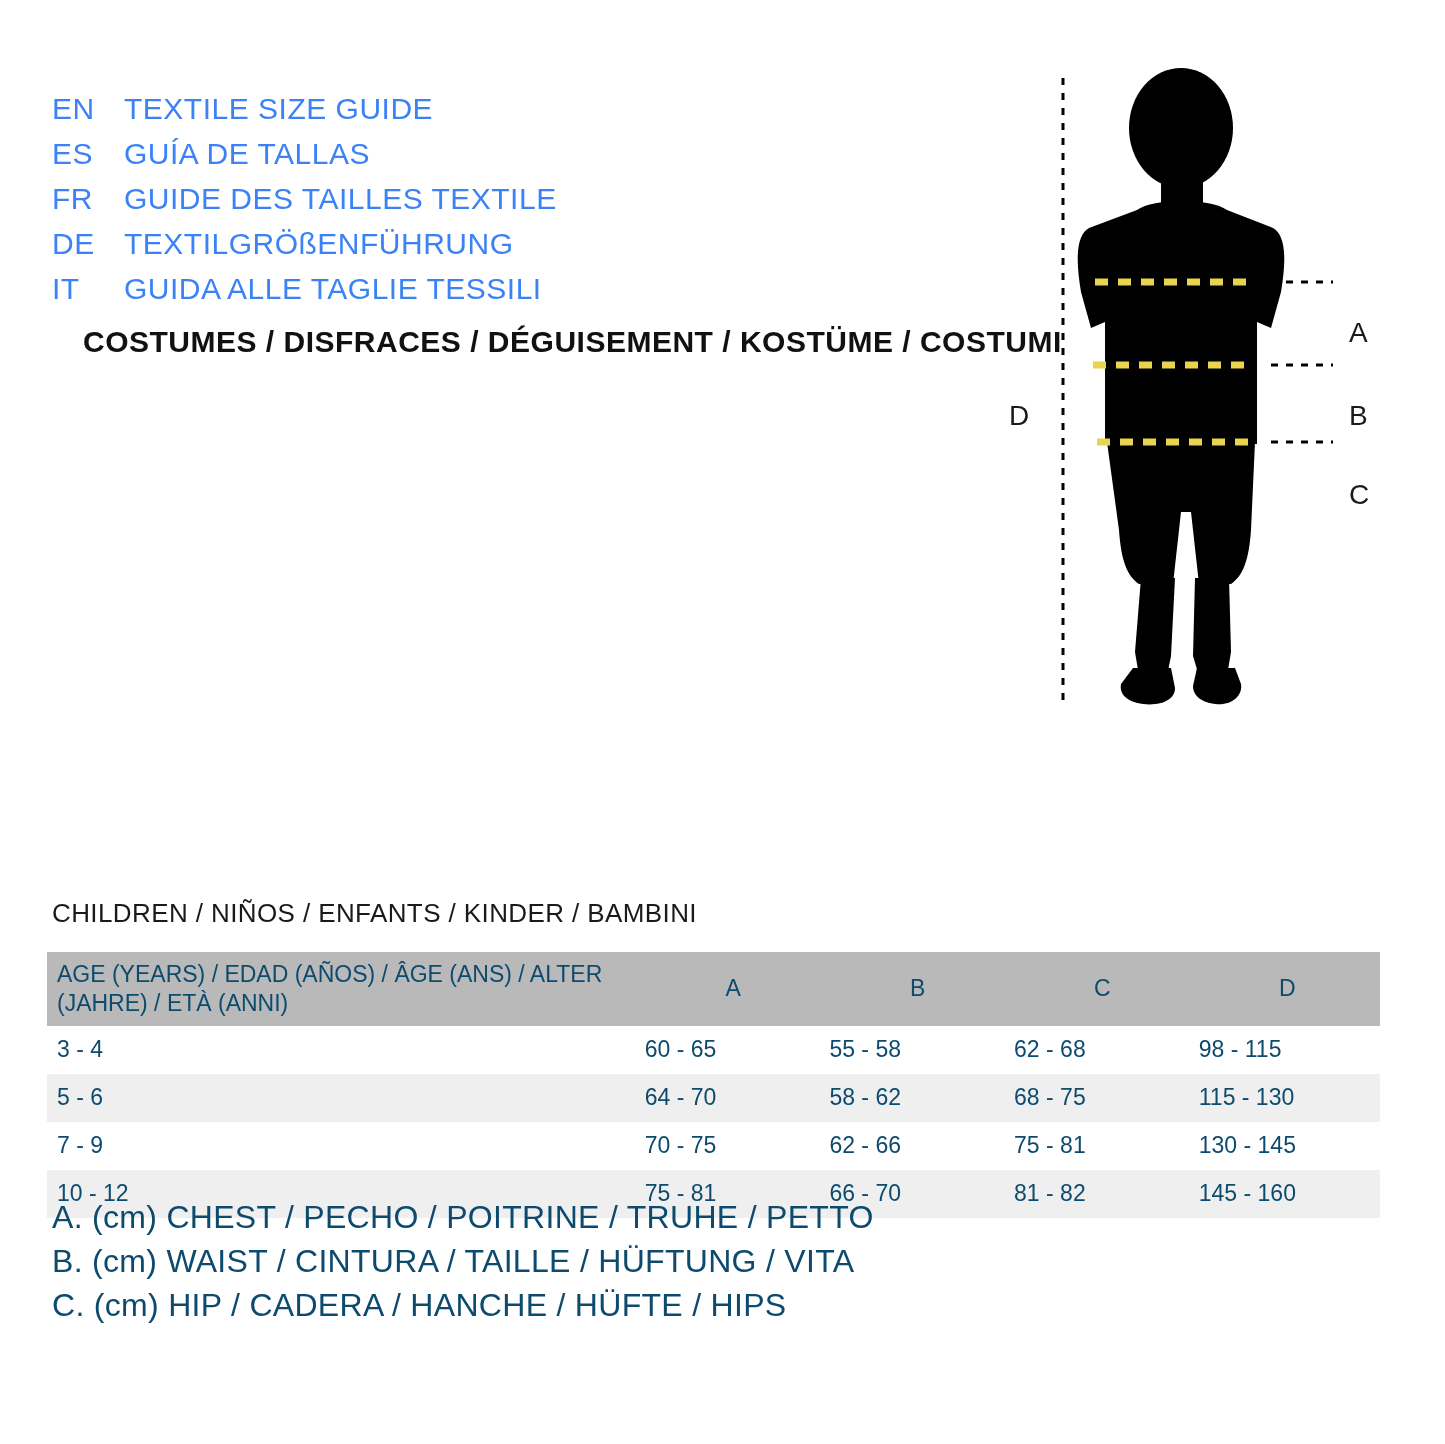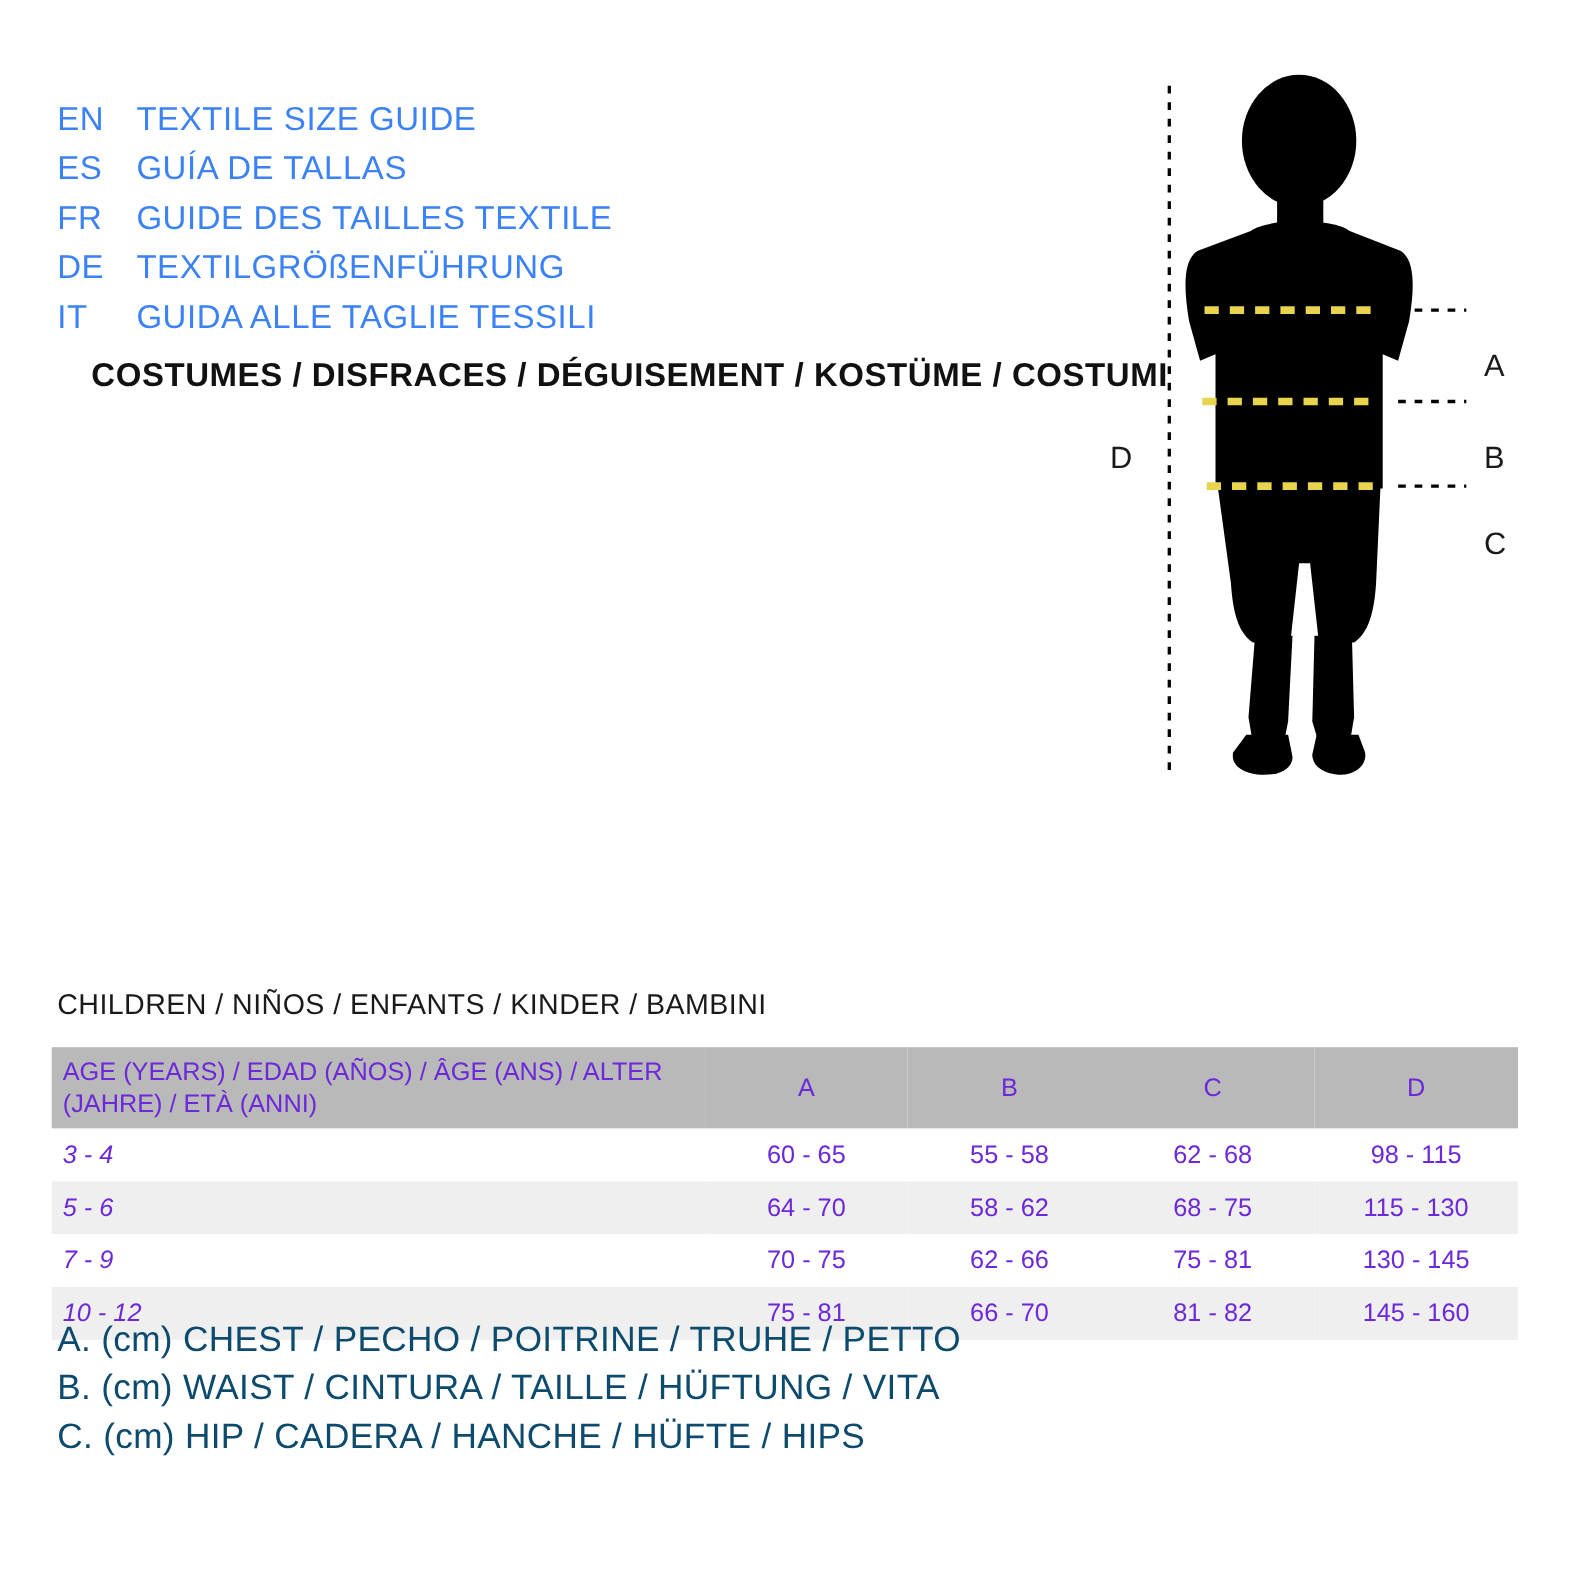--- a/index.html
+++ b/index.html
@@ -84,44 +84,43 @@
     letter-spacing: 0.4px;
     color: #1a1a1a;
   }
   table.size-table {
     position: absolute;
     left: 47px;
     top: 952px;
     width: 1333px;
     border-collapse: collapse;
     font-size: 23px;
-    color: #6d28d9;
+    color: #0c4a6e;
   }
   table.size-table th {
     background: #b9b9b9;
     font-weight: normal;
     text-align: center;
     padding: 8px 4px;
     height: 56px;
     vertical-align: middle;
   }
   table.size-table th.age-head {
     text-align: left;
     padding-left: 10px;
     line-height: 1.25;
   }
   table.size-table td {
-    text-align: center;
+    text-align: left;
     padding: 7px 4px;
     height: 34px;
   }
   table.size-table td.age-cell {
     text-align: left;
     padding-left: 10px;
-    font-style: italic;
   }
   table.size-table tbody tr:nth-child(odd) {
     background: #ffffff;
   }
   table.size-table tbody tr:nth-child(even) {
     background: #efefef;
   }
   .col-age { width: 600px; }
   .col-m { width: 183px; }
 

